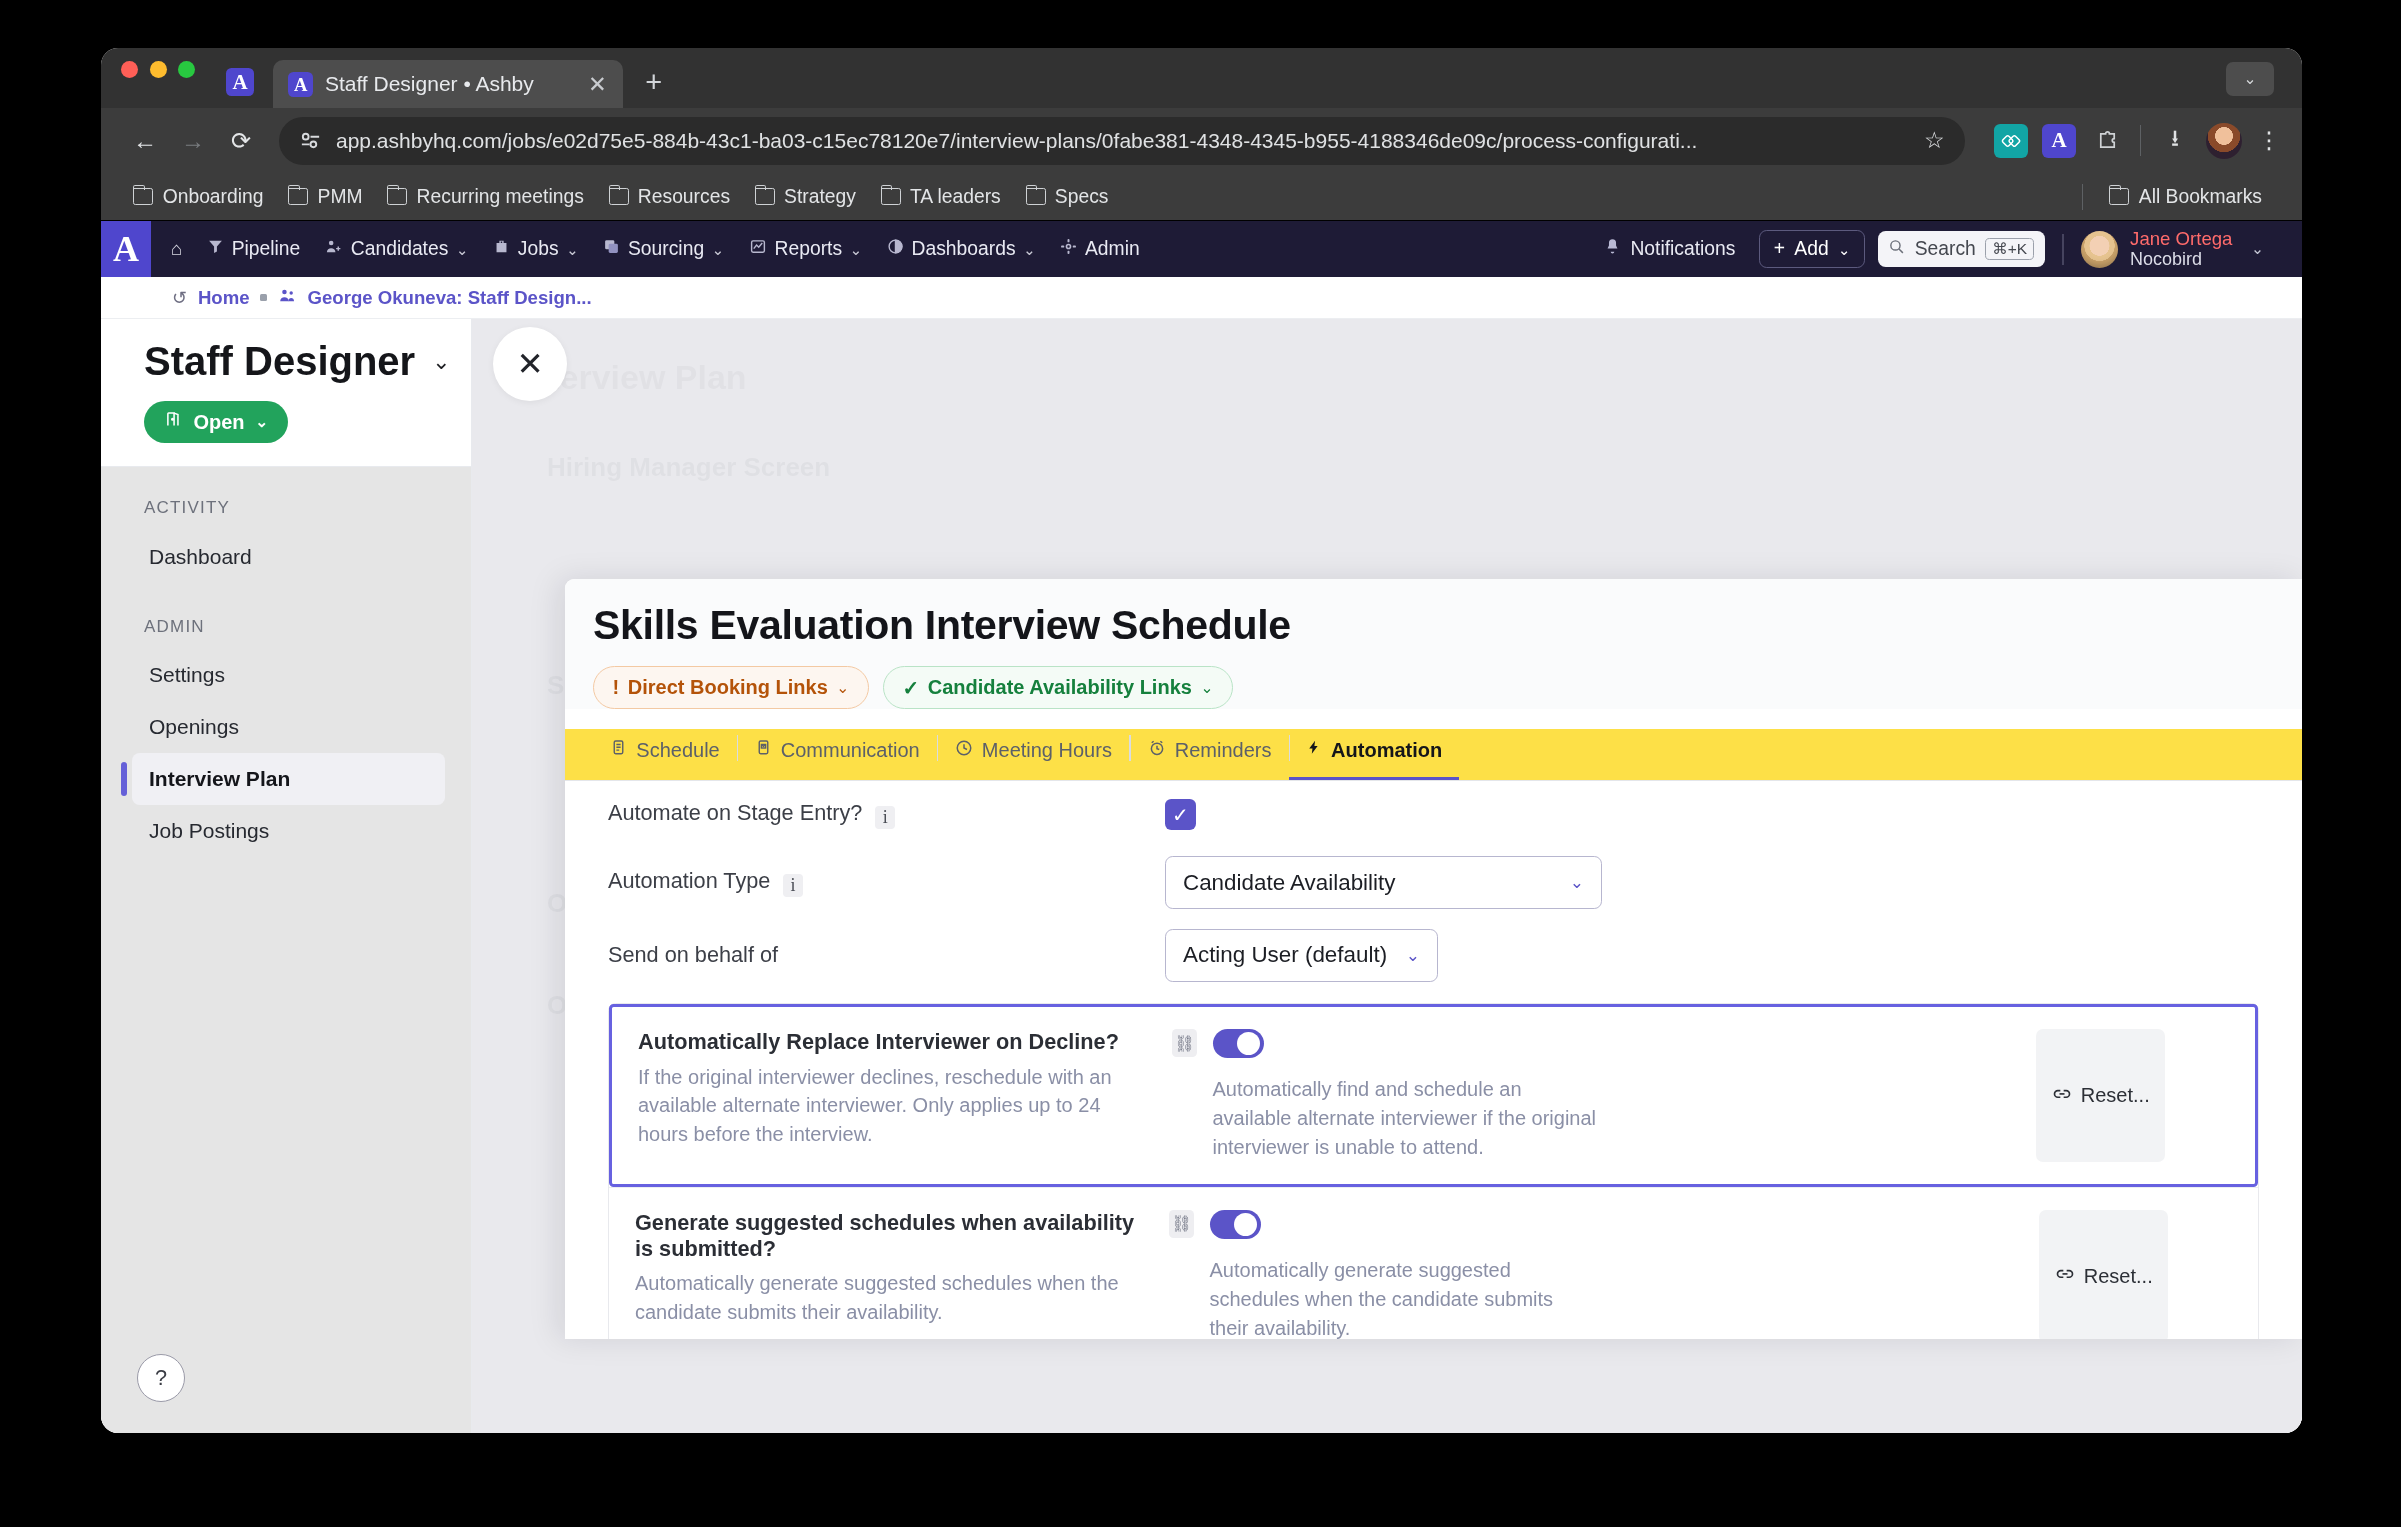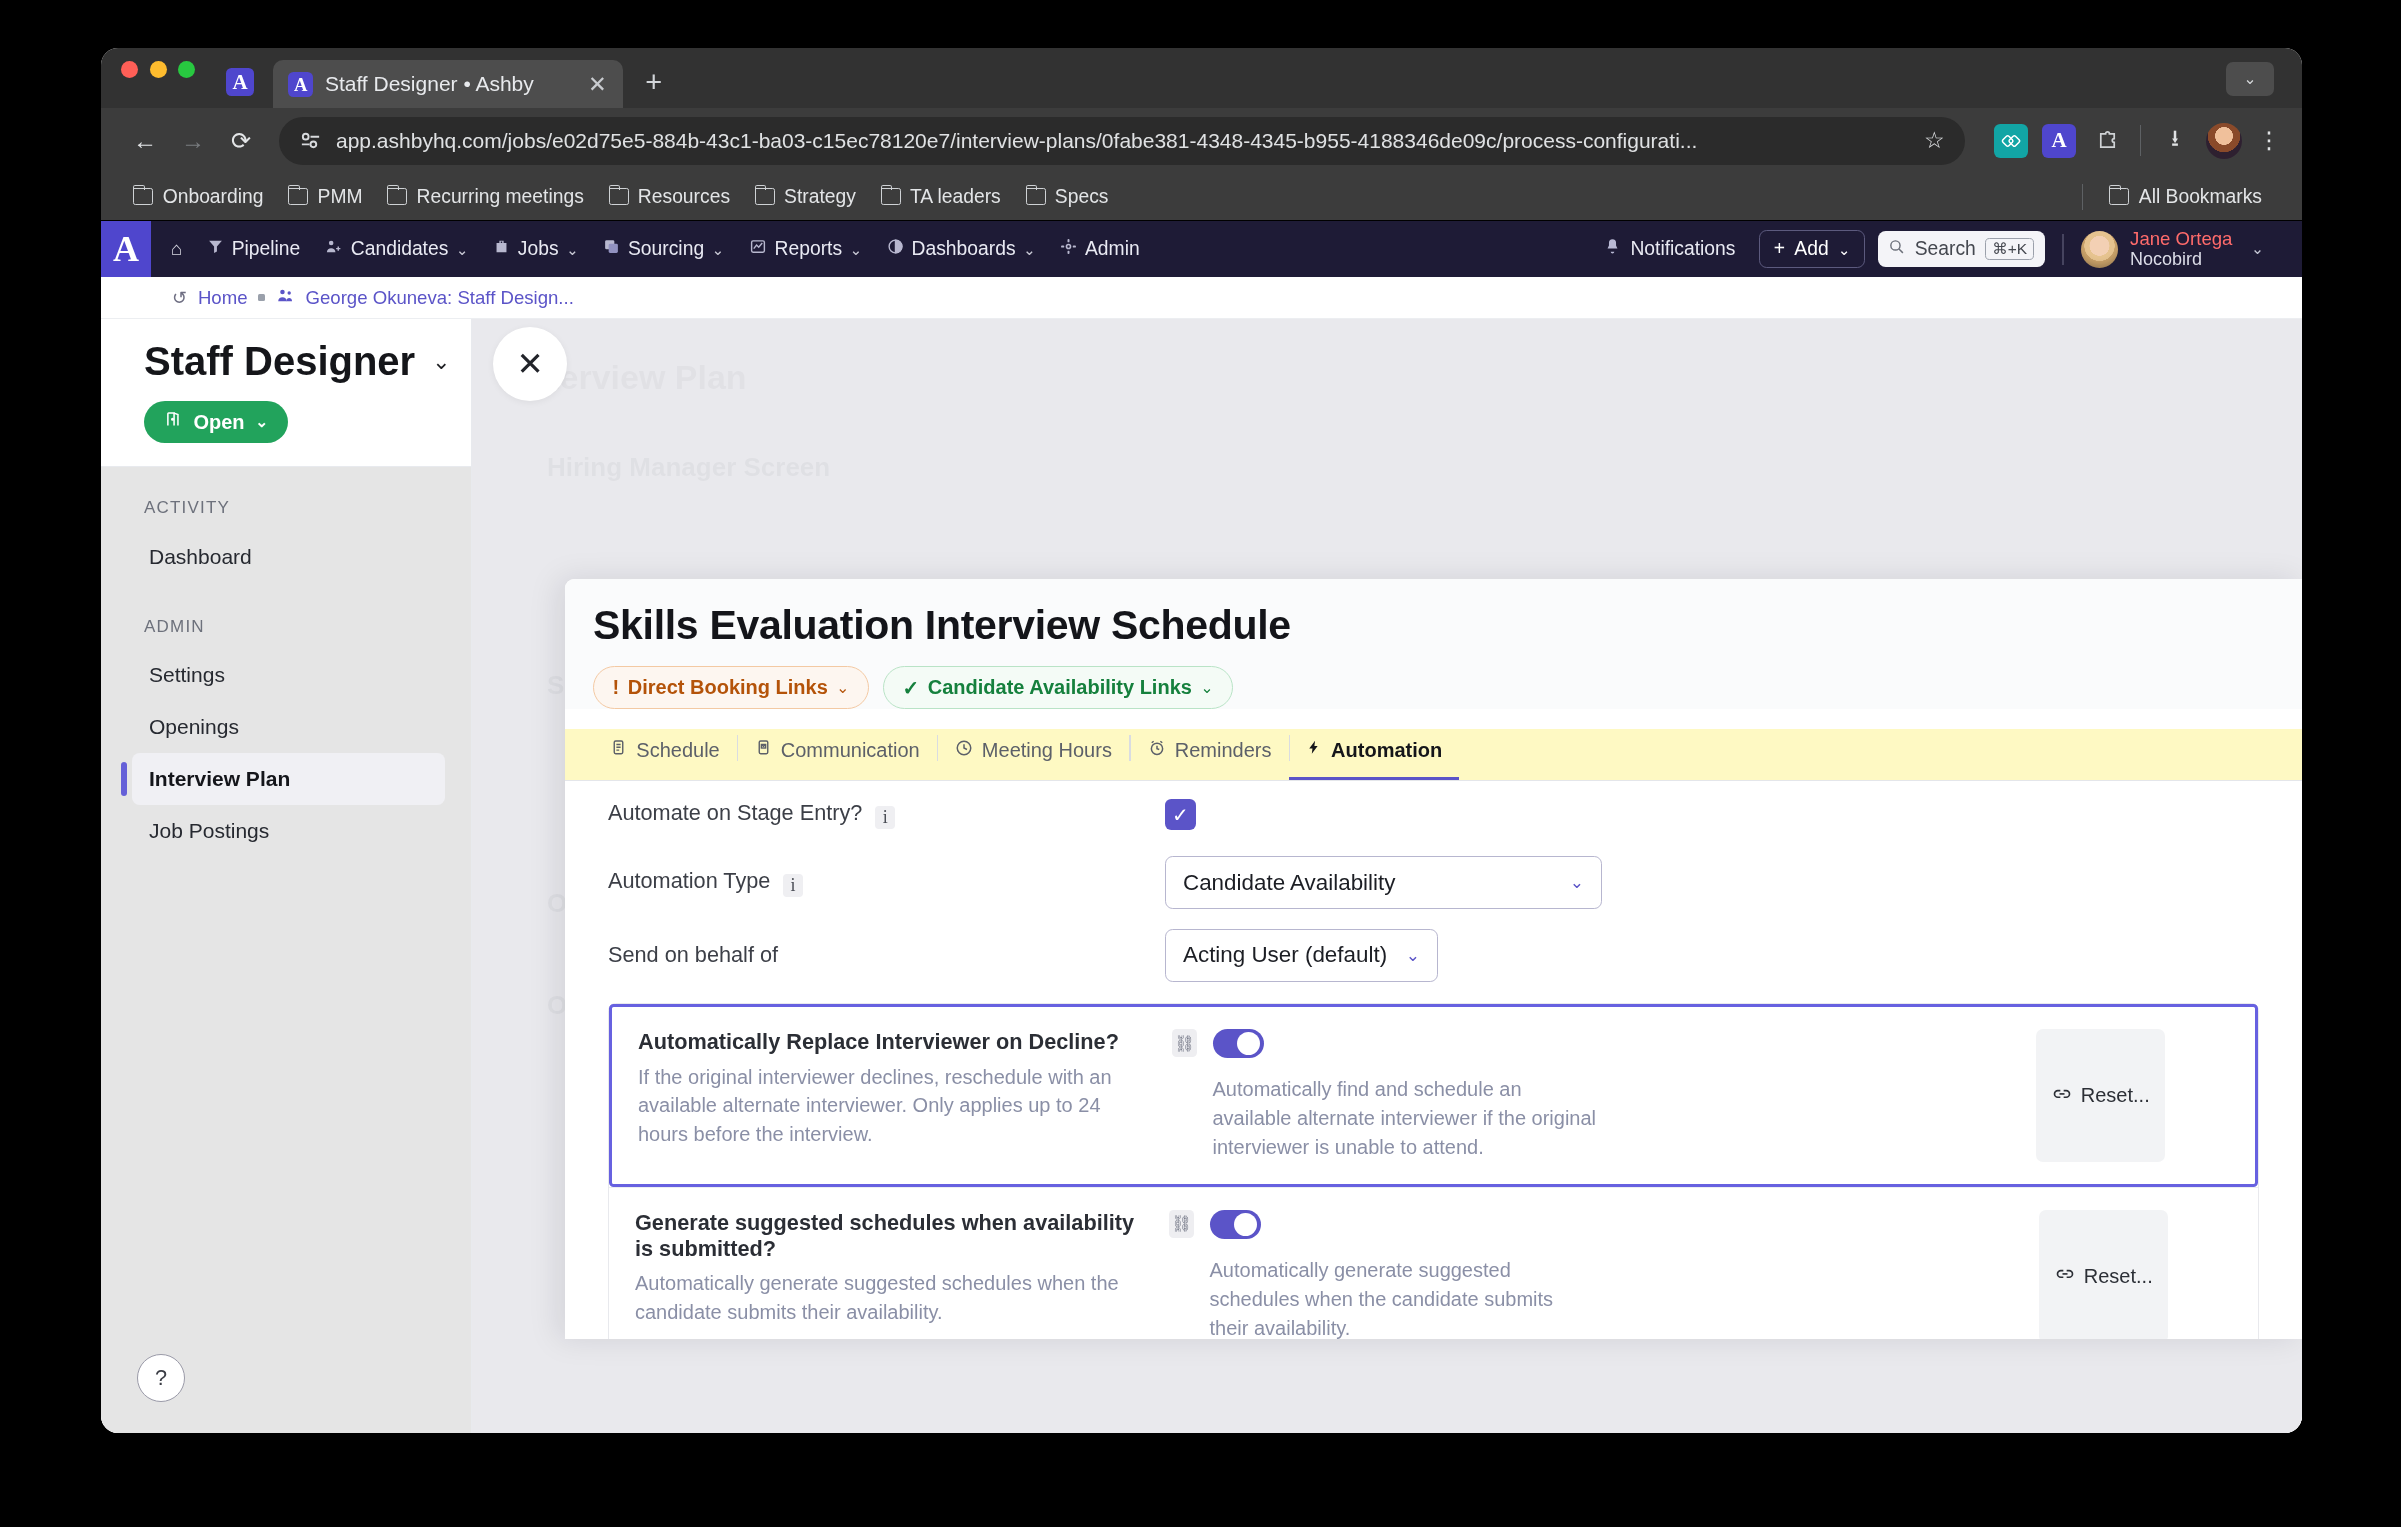--- a/index.html
+++ b/index.html
@@ -160,21 +160,21 @@
   #user-org { color:#dcdde8; font-size:18px; line-height:1.15; }
   #user-chevron { color:#c9cbd8; font-size:15.5px; margin-left:6.2px; }
 
   
   #page-body { position:relative; height: 1156px; background:#ffffff; }
 
   #breadcrumb {
     height: 42px; display:flex; align-items:center; gap:10.8px;
     padding-left: 71px; font-size:18.6px; border-bottom:0.8px solid #eceef1; background:#fff;
   }
-  .bc-link { color:#5b54c8; font-weight:400; cursor:pointer; }
+  .bc-link { color:#5b54c8; font-weight:700; cursor:pointer; }
   .bc-ico { color:#6f6f83; font-size:18px; }
   .bc-sep { width:7px;height:7px;background:#9aa0ab;border-radius:1.5px; }
 
   
   #job-sidebar {
     position:absolute; left:0; top:42px; width: 371px; height: 1114px;
     background:#e5e5e5; border-right:0.8px solid #e8eaee;
   }
   #job-header { background:#fff; padding: 20px 0 23px 43px; border-bottom:0.8px solid #e8eaee; }
   #job-title-row { display:flex; align-items:center; gap:17px; }
@@ -231,21 +231,21 @@
   .pill {
     display:inline-flex; align-items:center; gap:8.5px;
     border-radius: 23px; padding: 8.5px 18.6px; font-size:20px; font-weight:700; cursor:pointer;
   }
   .pill.warn { border:1.2px solid #f3c9a3; background:#fdf6f0; color:#b45309; }
   .pill.ok   { border:1.2px solid #b9e3c6; background:#f4fbf6; color:#15803d; }
   .pill .cv { font-size:15.5px; font-weight:400; }
 
   #modal-tabs {
     display:flex; align-items:flex-end; gap:0; margin-top: 20px; padding-left: 28px;
-    border-bottom:0.8px solid #e4e6ea; background:#fef9c3;
+    border-bottom:0.8px solid #e4e6ea; background:#fde047;
   }
   .mtab {
     display:flex; align-items:center; gap:9.3px; padding: 9.3px 17px 15.5px 17px;
     font-size:20px; color:#5c6069; cursor:pointer; white-space:nowrap;
     border-bottom: 3.9px solid transparent; margin-bottom:-0.8px;
   }
   .mtab.active { color:#15161a; font-weight:700; border-bottom-color:#5b54c8; }
   .mtab-sep { width:0.8px; height:26px; background:#d9dce1; margin-bottom:18.6px; }
   .mtab-ico { font-size:19.3px; }
 

